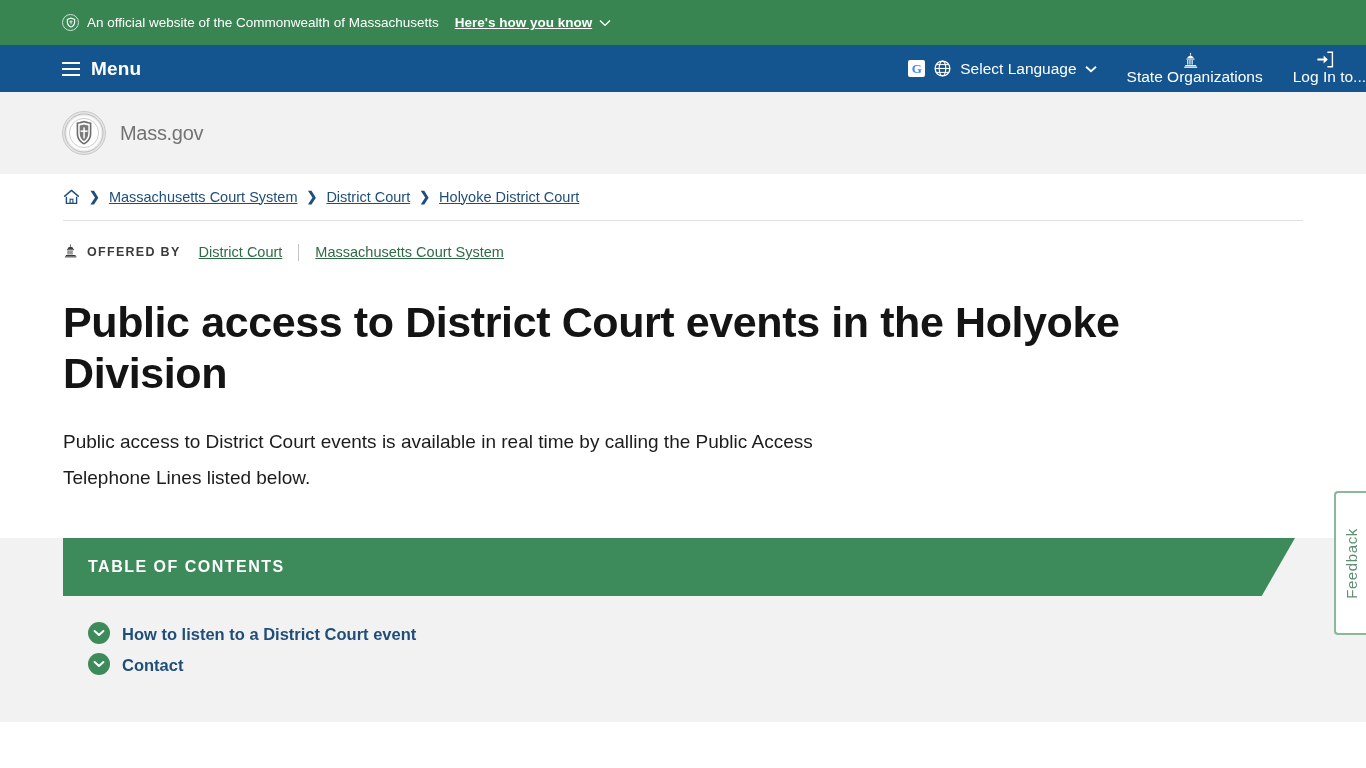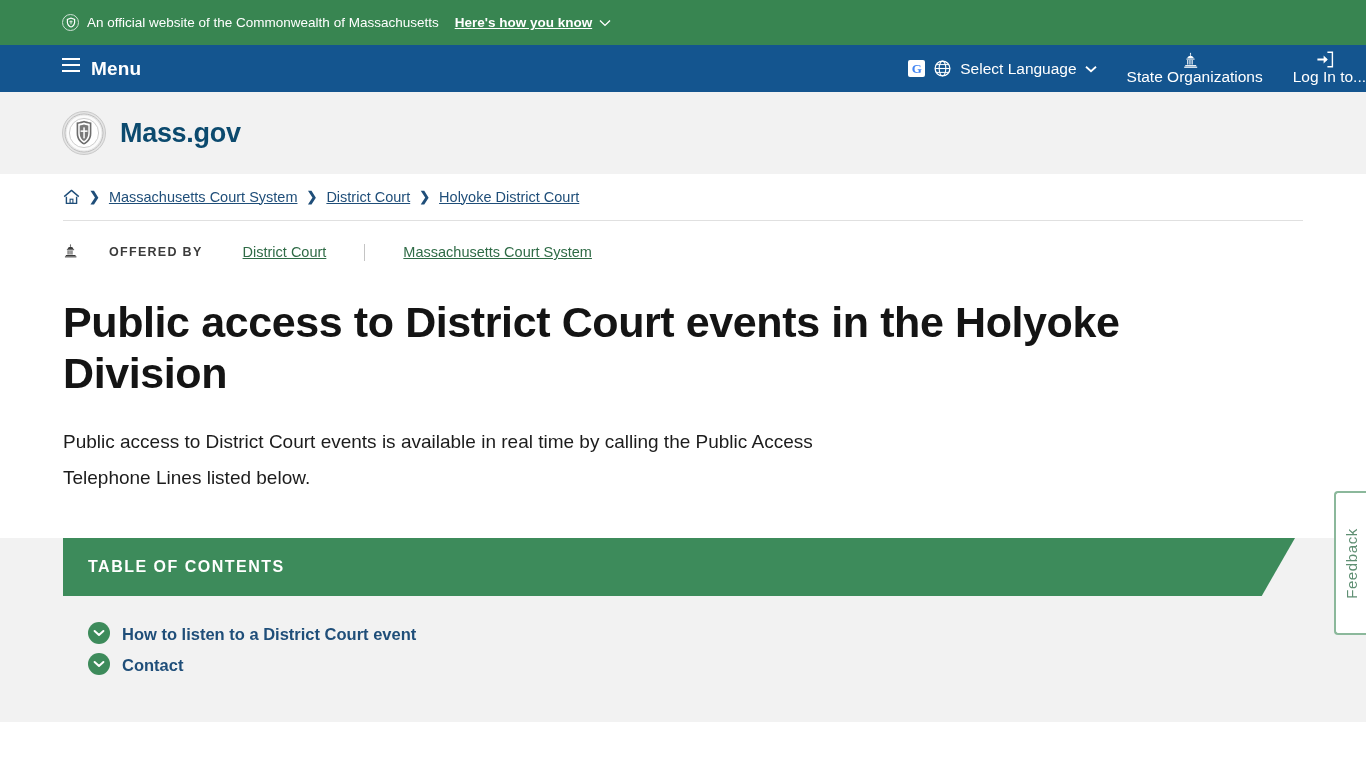--- a/index.html
+++ b/index.html
@@ -46,21 +46,21 @@
   
   .navbar {
     height: 47px;
     background: #14558f;
     display: flex;
     align-items: center;
     color: #ffffff;
     position: relative;
   }
   .nav-menu {
-    display: flex; 
+    display: flex; align-items: center;
     margin-left: 62px;
     cursor: pointer;
   }
   .hamburger {
     width: 18px; height: 14px;
     display: flex; flex-direction: column; justify-content: space-between;
     margin-right: 11px;
   }
   .hamburger span { display: block; height: 2px; background: #ffffff; width: 100%; }
   .nav-menu-label { font-size: 19px; font-weight: bold; letter-spacing: .2px; }
@@ -109,23 +109,23 @@
   .seal-logo {
     width: 44px; height: 44px;
     border-radius: 50%;
     background: radial-gradient(circle at 50% 50%, #ffffff 0%, #ffffff 52%, #e8e8e8 53%, #dddddd 100%);
     border: 1.2px solid #c9c9c9;
     display: flex; align-items: center; justify-content: center;
     margin-right: 14px;
     flex: none;
   }
   .brand-name {
-    font-size: 27px;
-    font-weight: bold;
-    color: #0c4a6e;
+    font-size: 20px;
+    font-weight: normal;
+    color: #737373;
     letter-spacing: -.3px;
   }
   .search-wrap {
     position: absolute;
     left: 744px;
     top: 108px;
     width: 559px;
     height: 43px;
     display: flex;
     border: 1px solid #cfcfcf;
@@ -183,21 +183,20 @@
     height: 1px;
     background: #e0e0e0;
     width: 1240px;
     margin-top: 1px;
   }
 
   .offered-by {
     display: flex; align-items: center;
     margin-top: 22px;
     font-size: 13.5px;
-    gap: 22px;
   }
   .offered-label {
     color: #3b3b3b;
     letter-spacing: 1.3px;
     font-weight: bold;
     font-size: 12.5px;
     margin-left: 9px;
     margin-right: 18px;
   }
   .offered-link {

